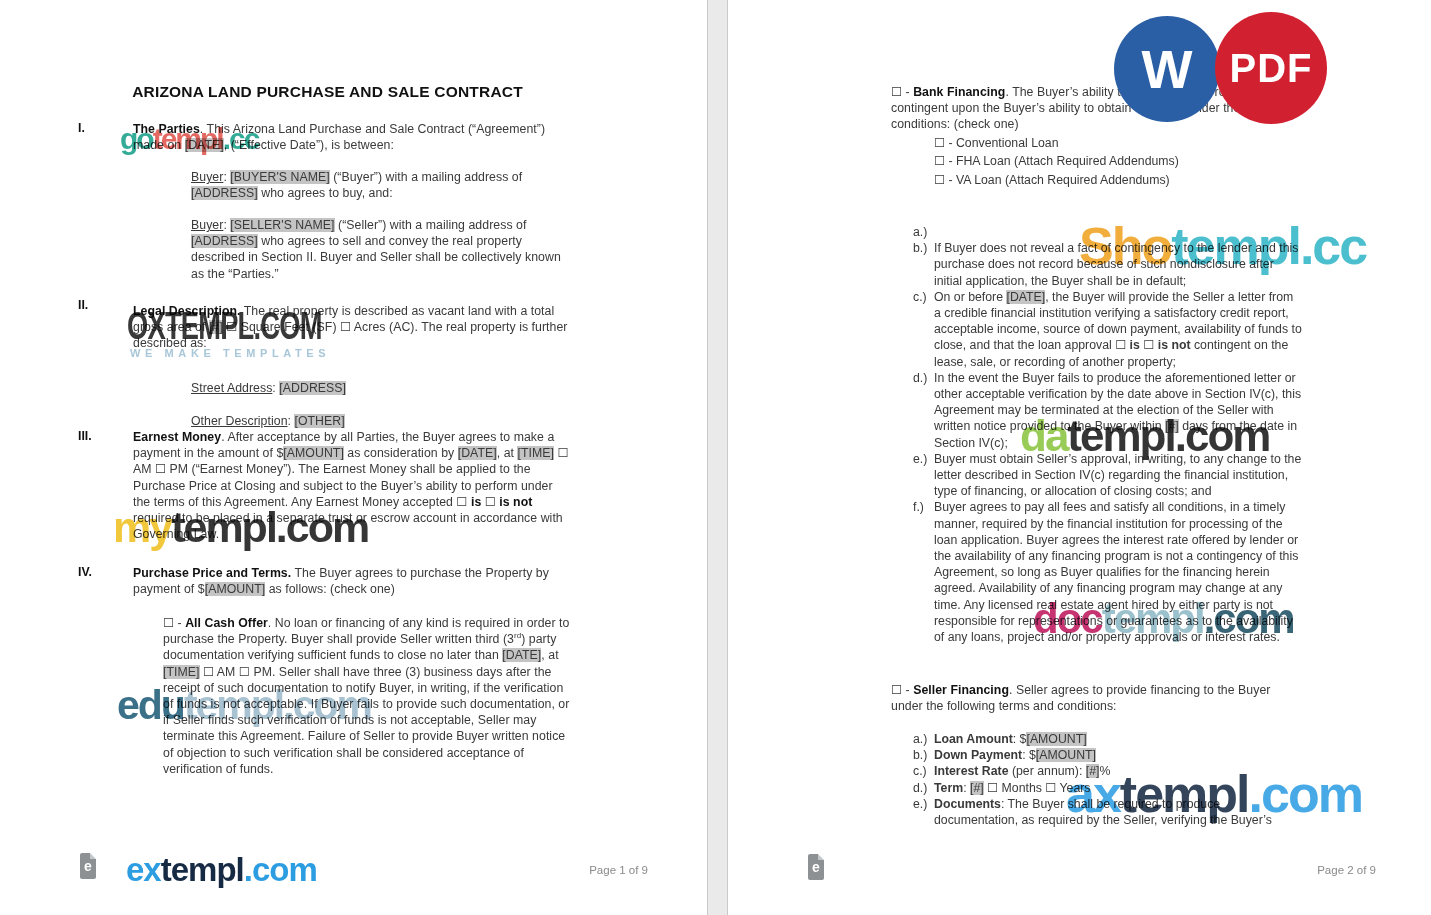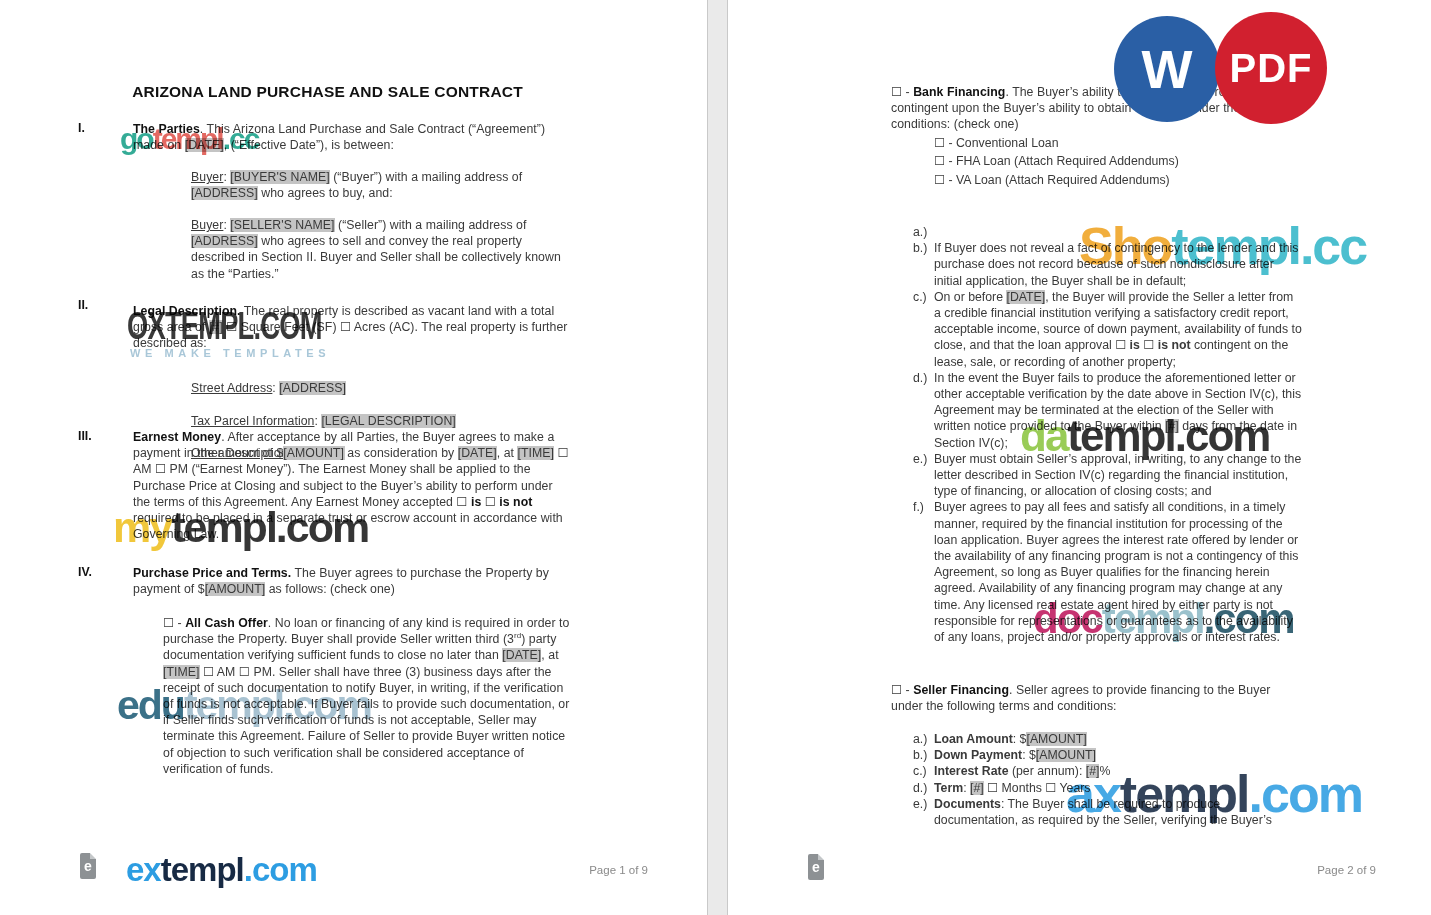--- a/index.html
+++ b/index.html
@@ -80,21 +80,20 @@
 <span class="ph">[ADDRESS]</span> who agrees to sell and convey the real property
 described in Section II. Buyer and Seller shall be collectively known
 as the “Parties.”</div>
 
 <span class="sec-marker" style="left:78px;top:298px;">II.</span>
 <div class="para" style="left:133px;top:290px;width:540px;margin-top:13px;"><b>Legal Description.</b> The real property is described as vacant land with a total
 gross area of <span class="ph">[#]</span> ☐ Square Feet (SF) ☐ Acres (AC). The real property is further
 described as:</div>
 <div class="para" style="left:191px;top:364px;width:470px;">
   <div><u>Street Address</u>: <span class="ph">[ADDRESS]</span></div>
-  <div><u>Tax Parcel Information</u>: <span class="ph">[LEGAL DESCRIPTION]</span></div>
   <div><u>Other Description</u>: <span class="ph">[OTHER]</span></div>
 </div>
 
 <span class="sec-marker" style="left:78px;top:429px;text-align:center;">III.</span>
 <div class="para" style="left:133px;top:429px;width:545px;"><b>Earnest Money</b>. After acceptance by all Parties, the Buyer agrees to make a
 payment in the amount of $<span class="ph">[AMOUNT]</span> as consideration by <span class="ph">[DATE]</span>, at <span class="ph">[TIME]</span> ☐
 AM ☐ PM (“Earnest Money”). The Earnest Money shall be applied to the
 Purchase Price at Closing and subject to the Buyer’s ability to perform under
 the terms of this Agreement. Any Earnest Money accepted ☐ <b>is</b> ☐ <b>is not</b>
 required to be placed in a separate trust or escrow account in accordance with

